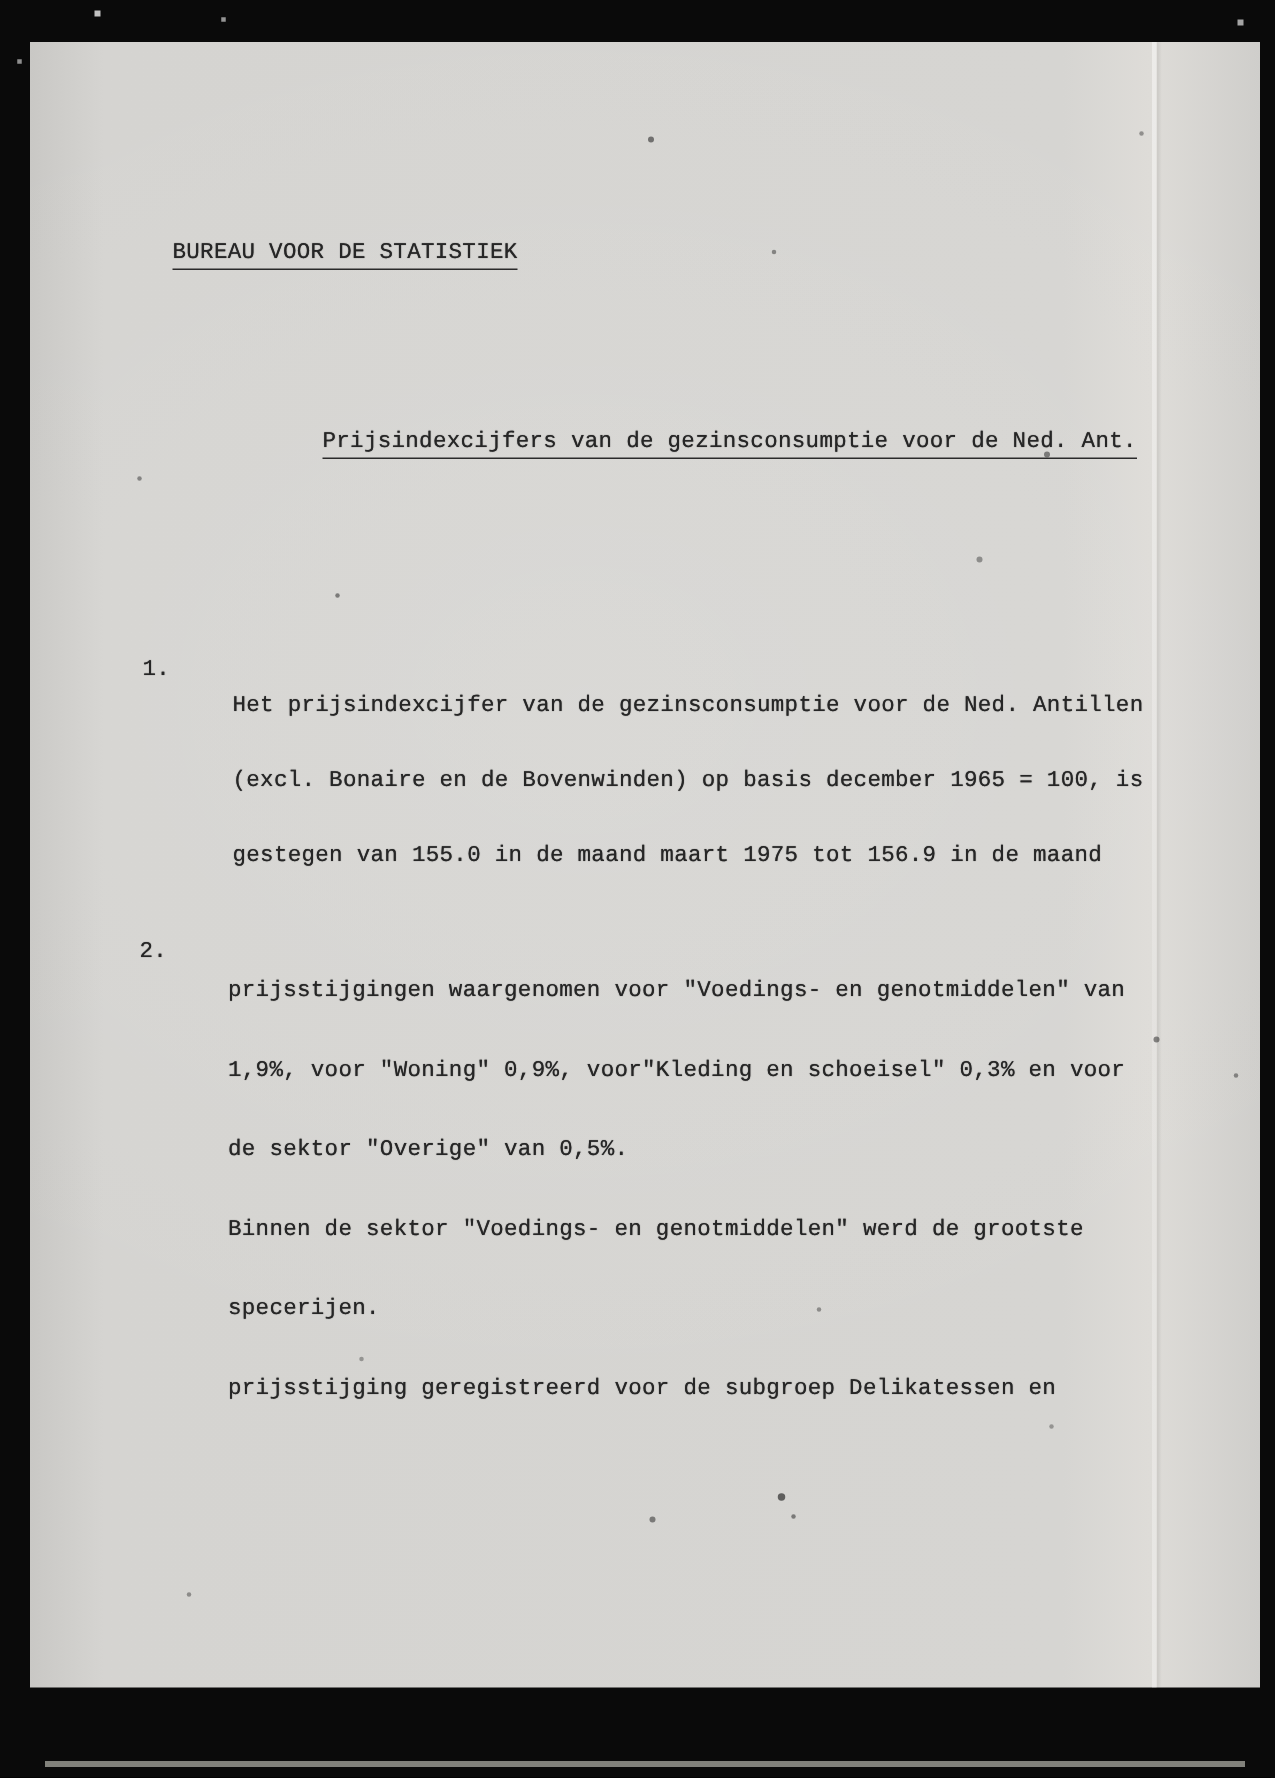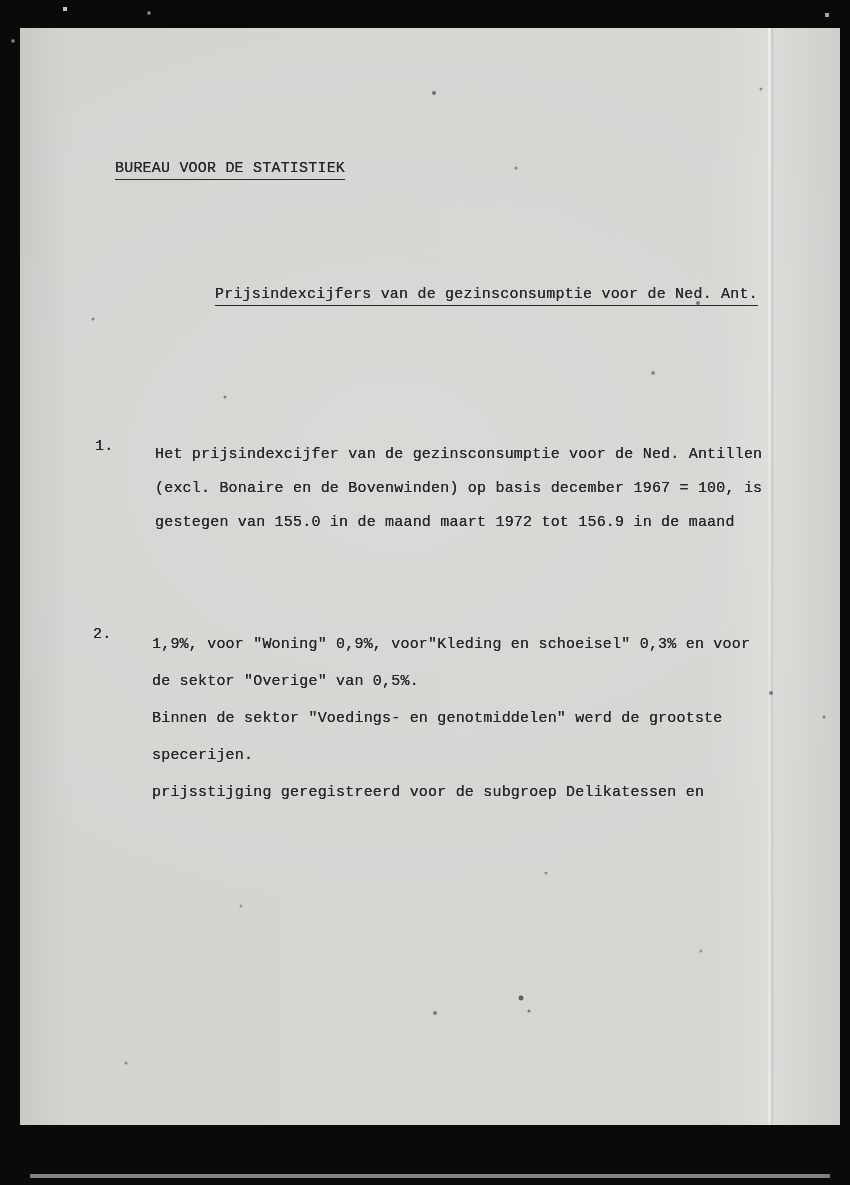--- a/index.html
+++ b/index.html
@@ -62,21 +62,21 @@
     padding-bottom: 2px;
   }
   .doc-header { left: 95px; top: 132px; }
   .title-line1 { left: 195px; top: 226px; margin-top: 32px; }
   .title-line2 { left: 280px; top: 243px; }
   .subtitle    { left: 185px; top: 333px; }
   .sec1-num { left: 75px;  top: 410px; }
   .sec1-text { left: 135px; top: 410px; line-height: 34px; }
   .sec2-num { left: 73px;  top: 598px; }
   .sec2-text { left: 132px; top: 598px; line-height: 37px; }
-  .para-line { height: inherit; }
+  .para-line { height: inherit; margin-top: 16px; }
   .speckles {
     position: absolute;
     left: 0; top: 0;
     width: 2px; height: 2px;
     border-radius: 50%;
     box-shadow:
       413px 64px 0 1px rgba(30,30,30,0.55),
       495px 139px 0 0.5px rgba(30,30,30,0.45),
       677px 274px 0 1px rgba(30,30,30,0.5),
       72px 290px 0 0.5px rgba(30,30,30,0.45),
@@ -119,26 +119,27 @@
     </div>
 
     <div class="txt title-line1">
       <span class="u">Prijsindexcijfers van de gezinsconsumptie voor de Ned. Ant.</span>
     </div>
 
 
     <div class="txt sec1-num">1.</div>
     <div class="txt sec1-text">
       <div class="para-line">Het prijsindexcijfer van de gezinsconsumptie voor de Ned. Antillen</div>
-      <div class="para-line">(excl. Bonaire en de Bovenwinden) op basis december 1967 = 100, is</div>
-      <div class="para-line">gestegen van 155.0 in de maand maart 1972 tot 156.9 in de maand</div>
+      <div class="para-line">(excl. Bonaire en de Bovenwinden) op basis december 1965 = 100, is</div>
+      <div class="para-line">gestegen van 155.0 in de maand maart 1975 tot 156.9 in de maand</div>
     </div>
 
     <div class="txt sec2-num">2.</div>
     <div class="txt sec2-text">
+      <div class="para-line">prijsstijgingen waargenomen voor "Voedings- en genotmiddelen" van</div>
       <div class="para-line">1,9%, voor "Woning" 0,9%, voor"Kleding en schoeisel" 0,3% en voor</div>
       <div class="para-line">de sektor "Overige" van 0,5%.</div>
       <div class="para-line">Binnen de sektor "Voedings- en genotmiddelen" werd de grootste</div>
       <div class="para-line">specerijen.</div>
       <div class="para-line">prijsstijging geregistreerd voor de subgroep Delikatessen en</div>
     </div>
   </div>
 
   <div class="bottom-strip"></div>
 </div>

